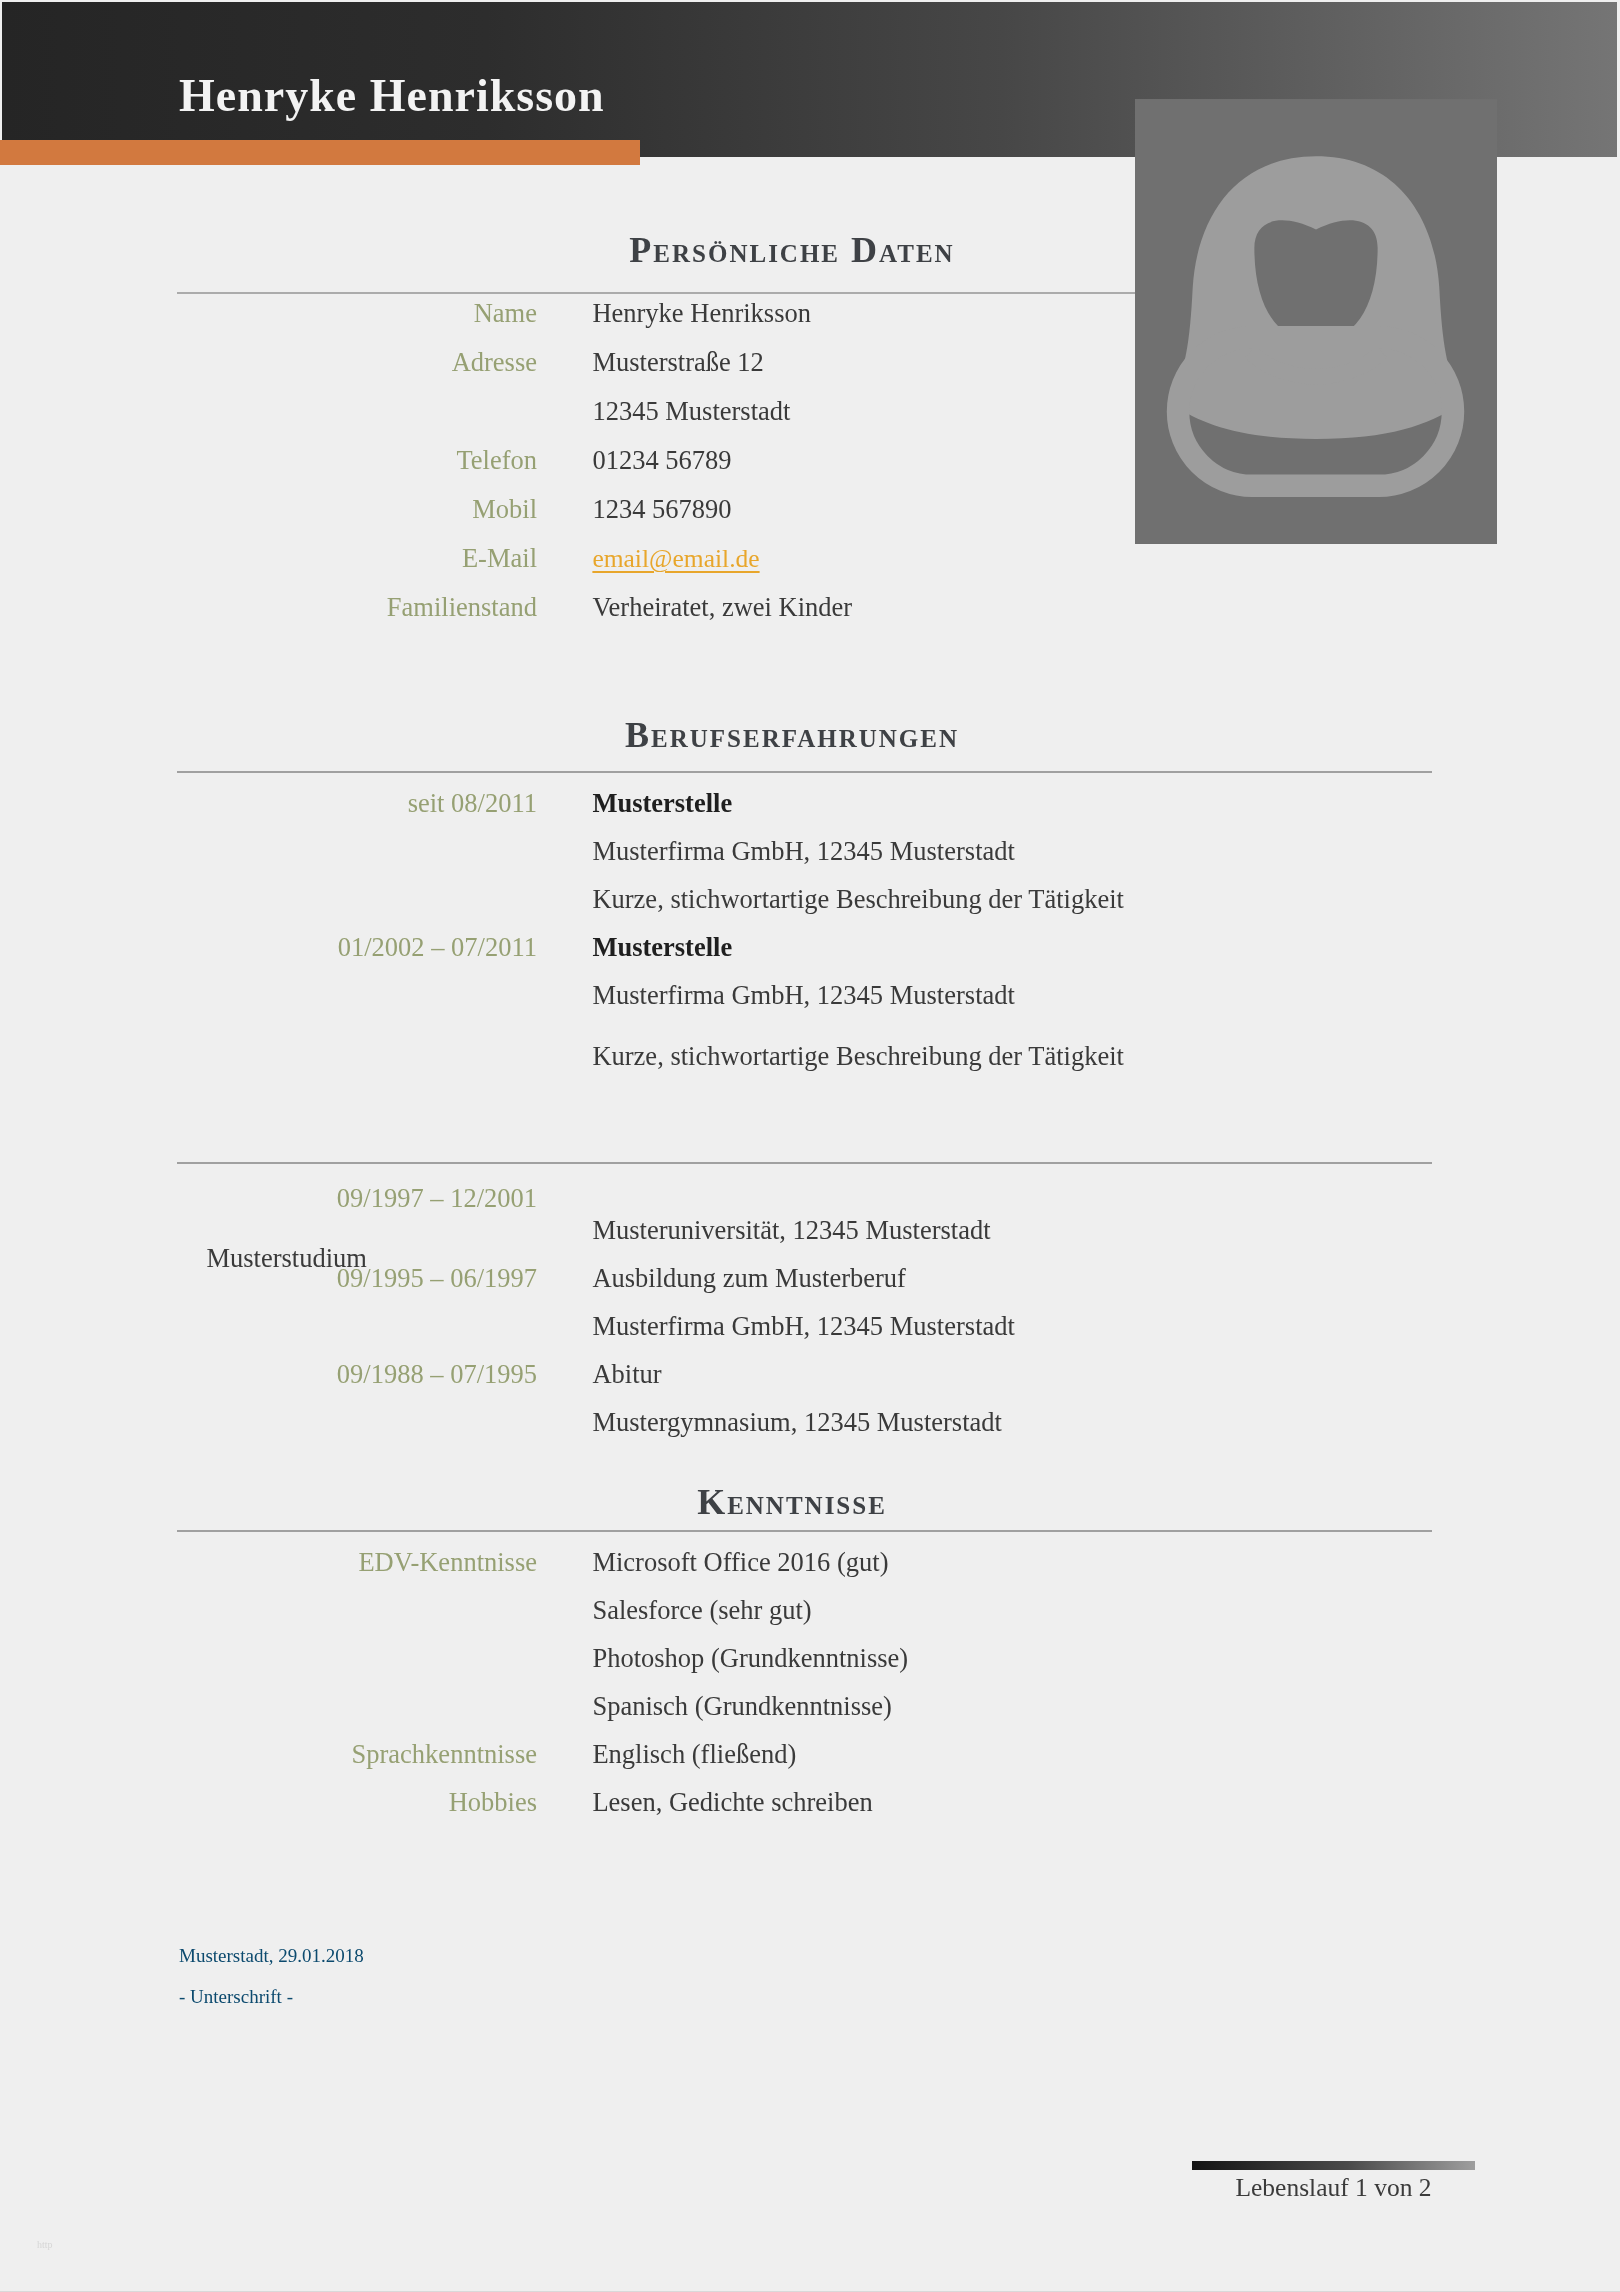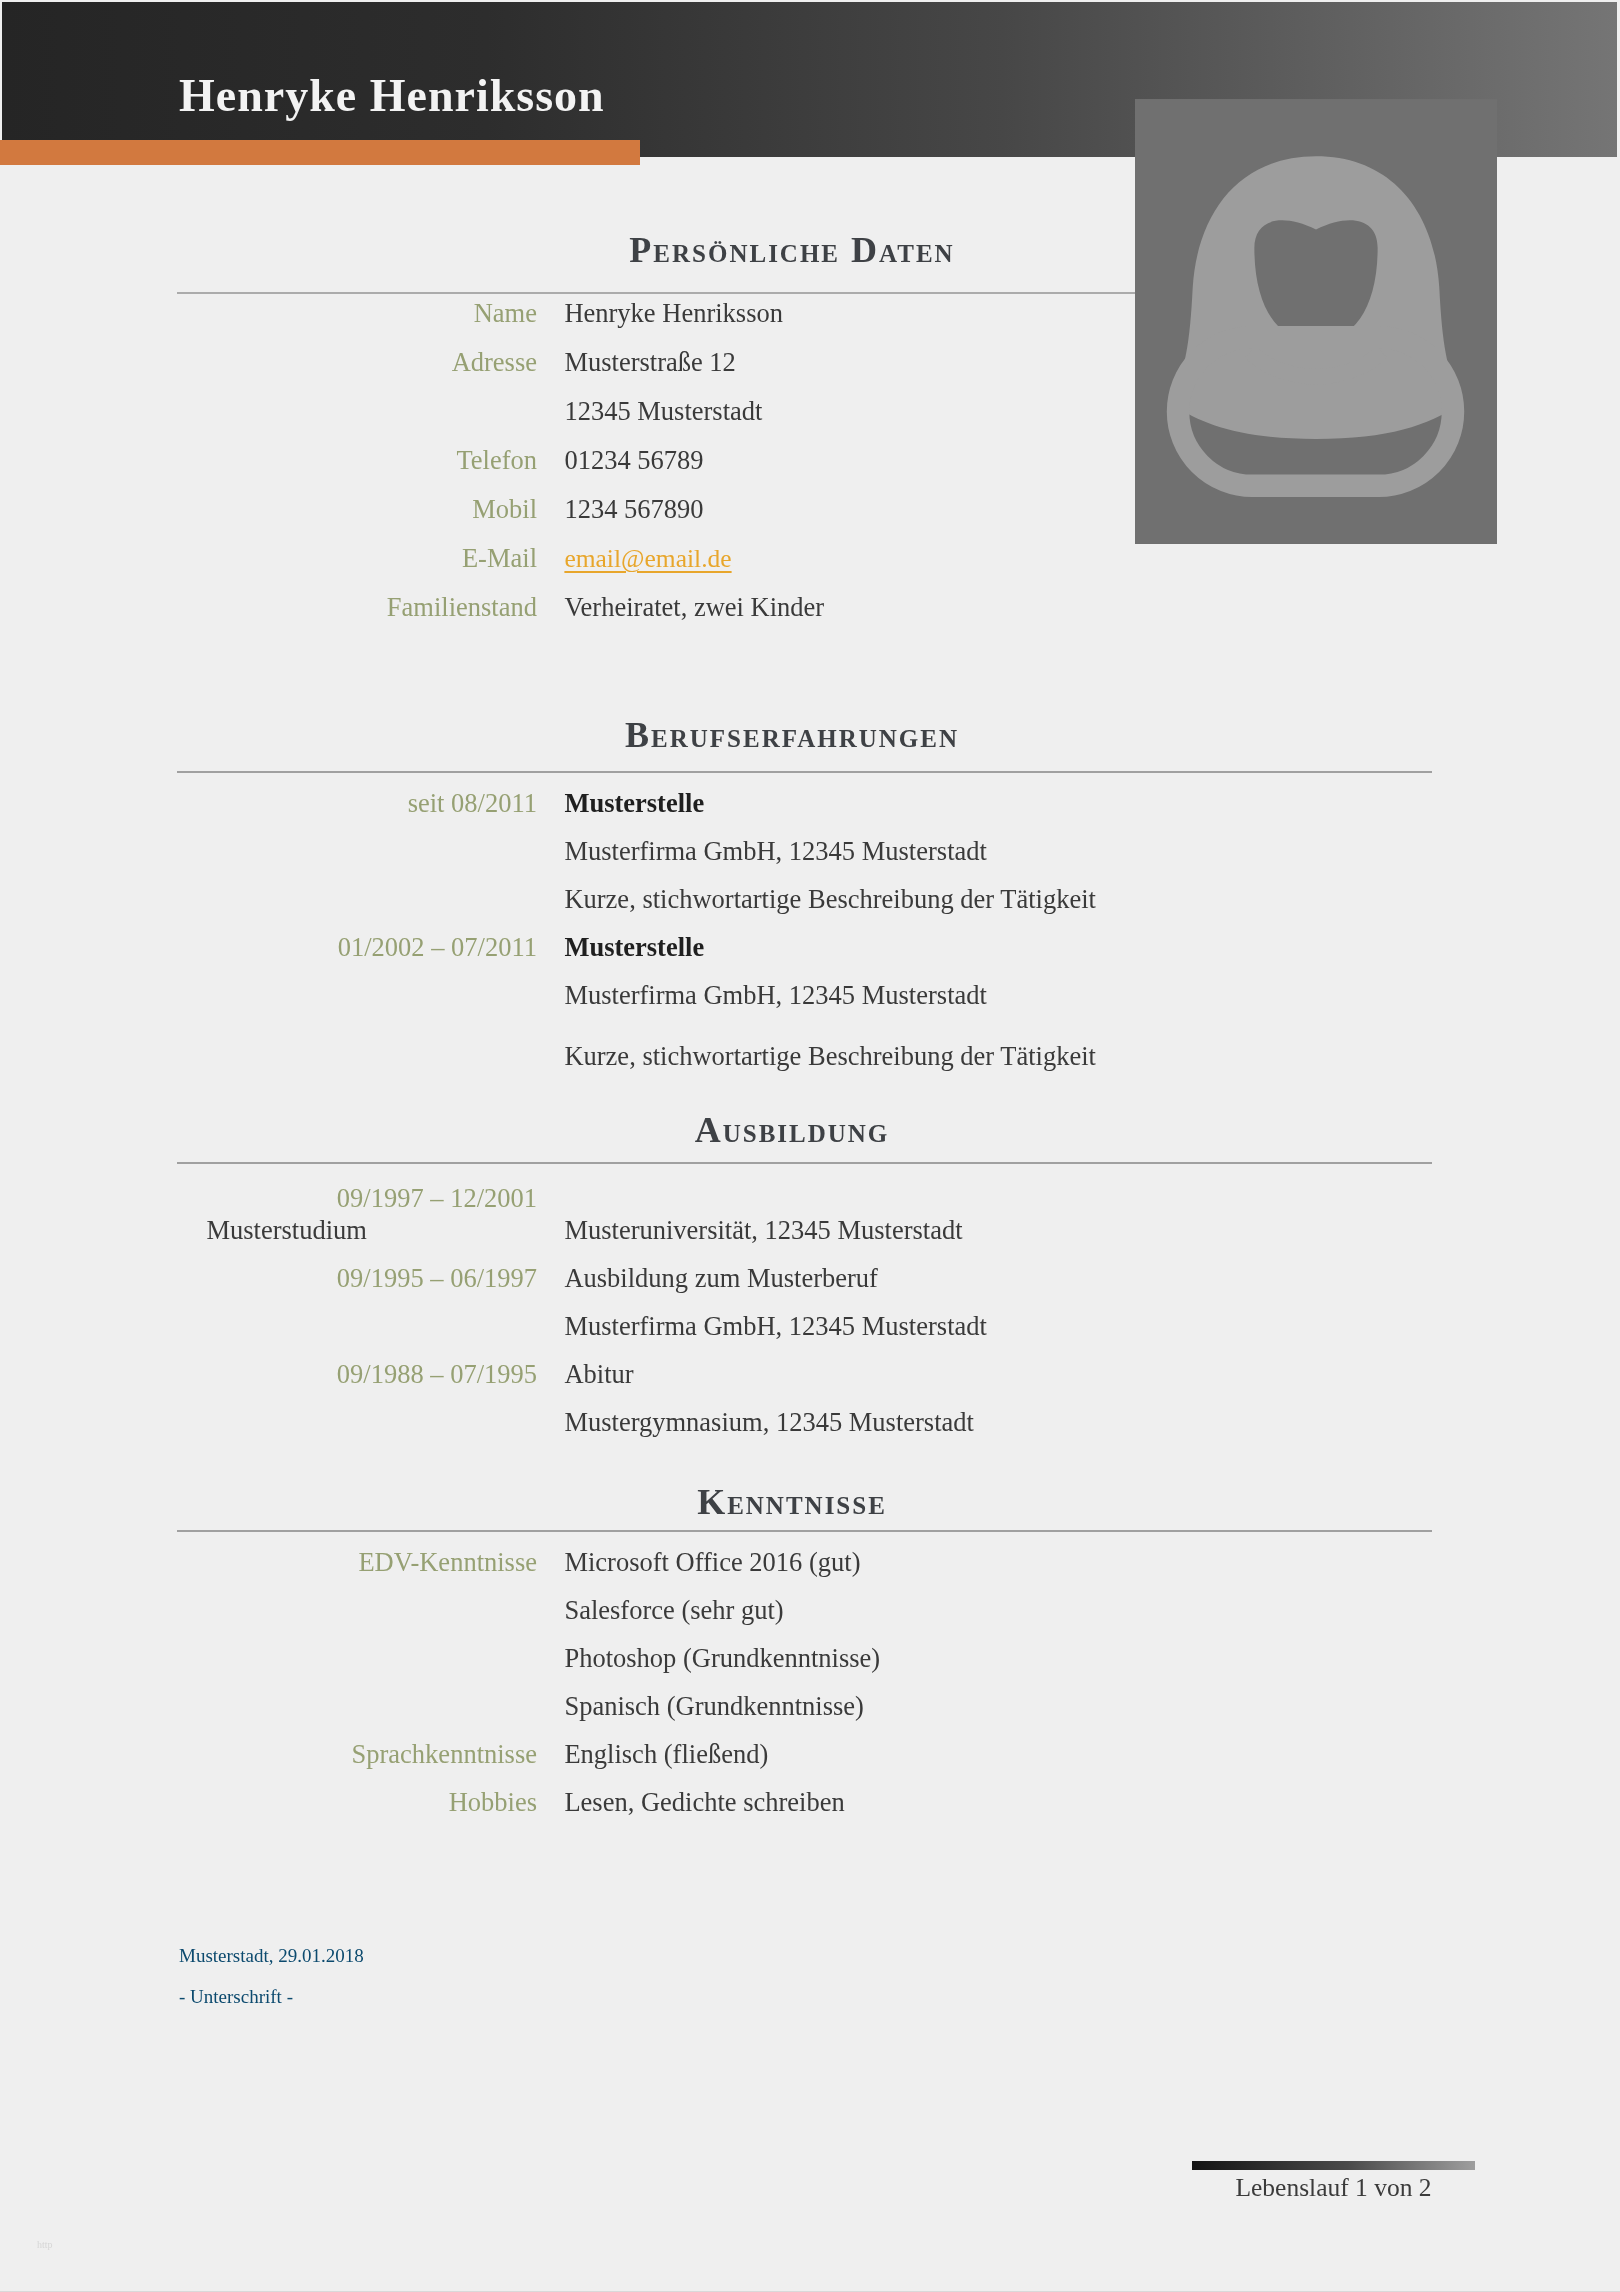--- a/index.html
+++ b/index.html
@@ -30,21 +30,21 @@
   
   .sec-heading{
     position:absolute;left:179px;width:1257px;box-sizing:border-box;padding-right:31px;
     text-align:center;font-variant:small-caps;font-weight:bold;font-size:36px;line-height:41px;
     color:#3E4145;letter-spacing:2px;
   }
   .sec-line{
     position:absolute;left:177px;width:1255px;height:2px;background:#A0A0A0;
   }
   .rows{position:absolute;left:179px;width:1257px;}
-  .row{display:flex;align-items:flex-start;height:49px;}
+  .row{display:flex;align-items:flex-start;height:49px;gap:28px;}
   .row .lbl{
     flex:none;width:358px;text-align:right;
     color:#96A073;font-size:26.5px;line-height:32px;white-space:nowrap;
   }
   .row .val{
     margin-left:27.4px;color:#3A3A3A;font-size:26.5px;line-height:32px;white-space:nowrap;
   }
   .row .val.strong{font-weight:bold;color:#1F1F1F;}
   .rows.exp .row{height:48px;}
   .rows.edu .row{height:48px;}
@@ -149,21 +149,20 @@
     <div class="row">
       <span class="lbl"></span>
       <span class="val">Musterfirma GmbH, 12345 Musterstadt</span>
     </div>
     <div class="row push">
       <span class="lbl"></span>
       <span class="val">Kurze, stichwortartige Beschreibung der Tätigkeit</span>
     </div>
   </div>
 
-  <div class="sec-heading" style="top:1110px">Ausbildung</div>
   <div class="sec-line" style="top:1162px"></div>
   <div class="rows edu" style="top:1182px">
     <div class="row tight">
       <span class="lbl">09/1997 – 12/2001</span>
       <span class="val">Musterstudium</span>
     </div>
     <div class="row">
       <span class="lbl"></span>
       <span class="val">Musteruniversität, 12345 Musterstadt</span>
     </div>

